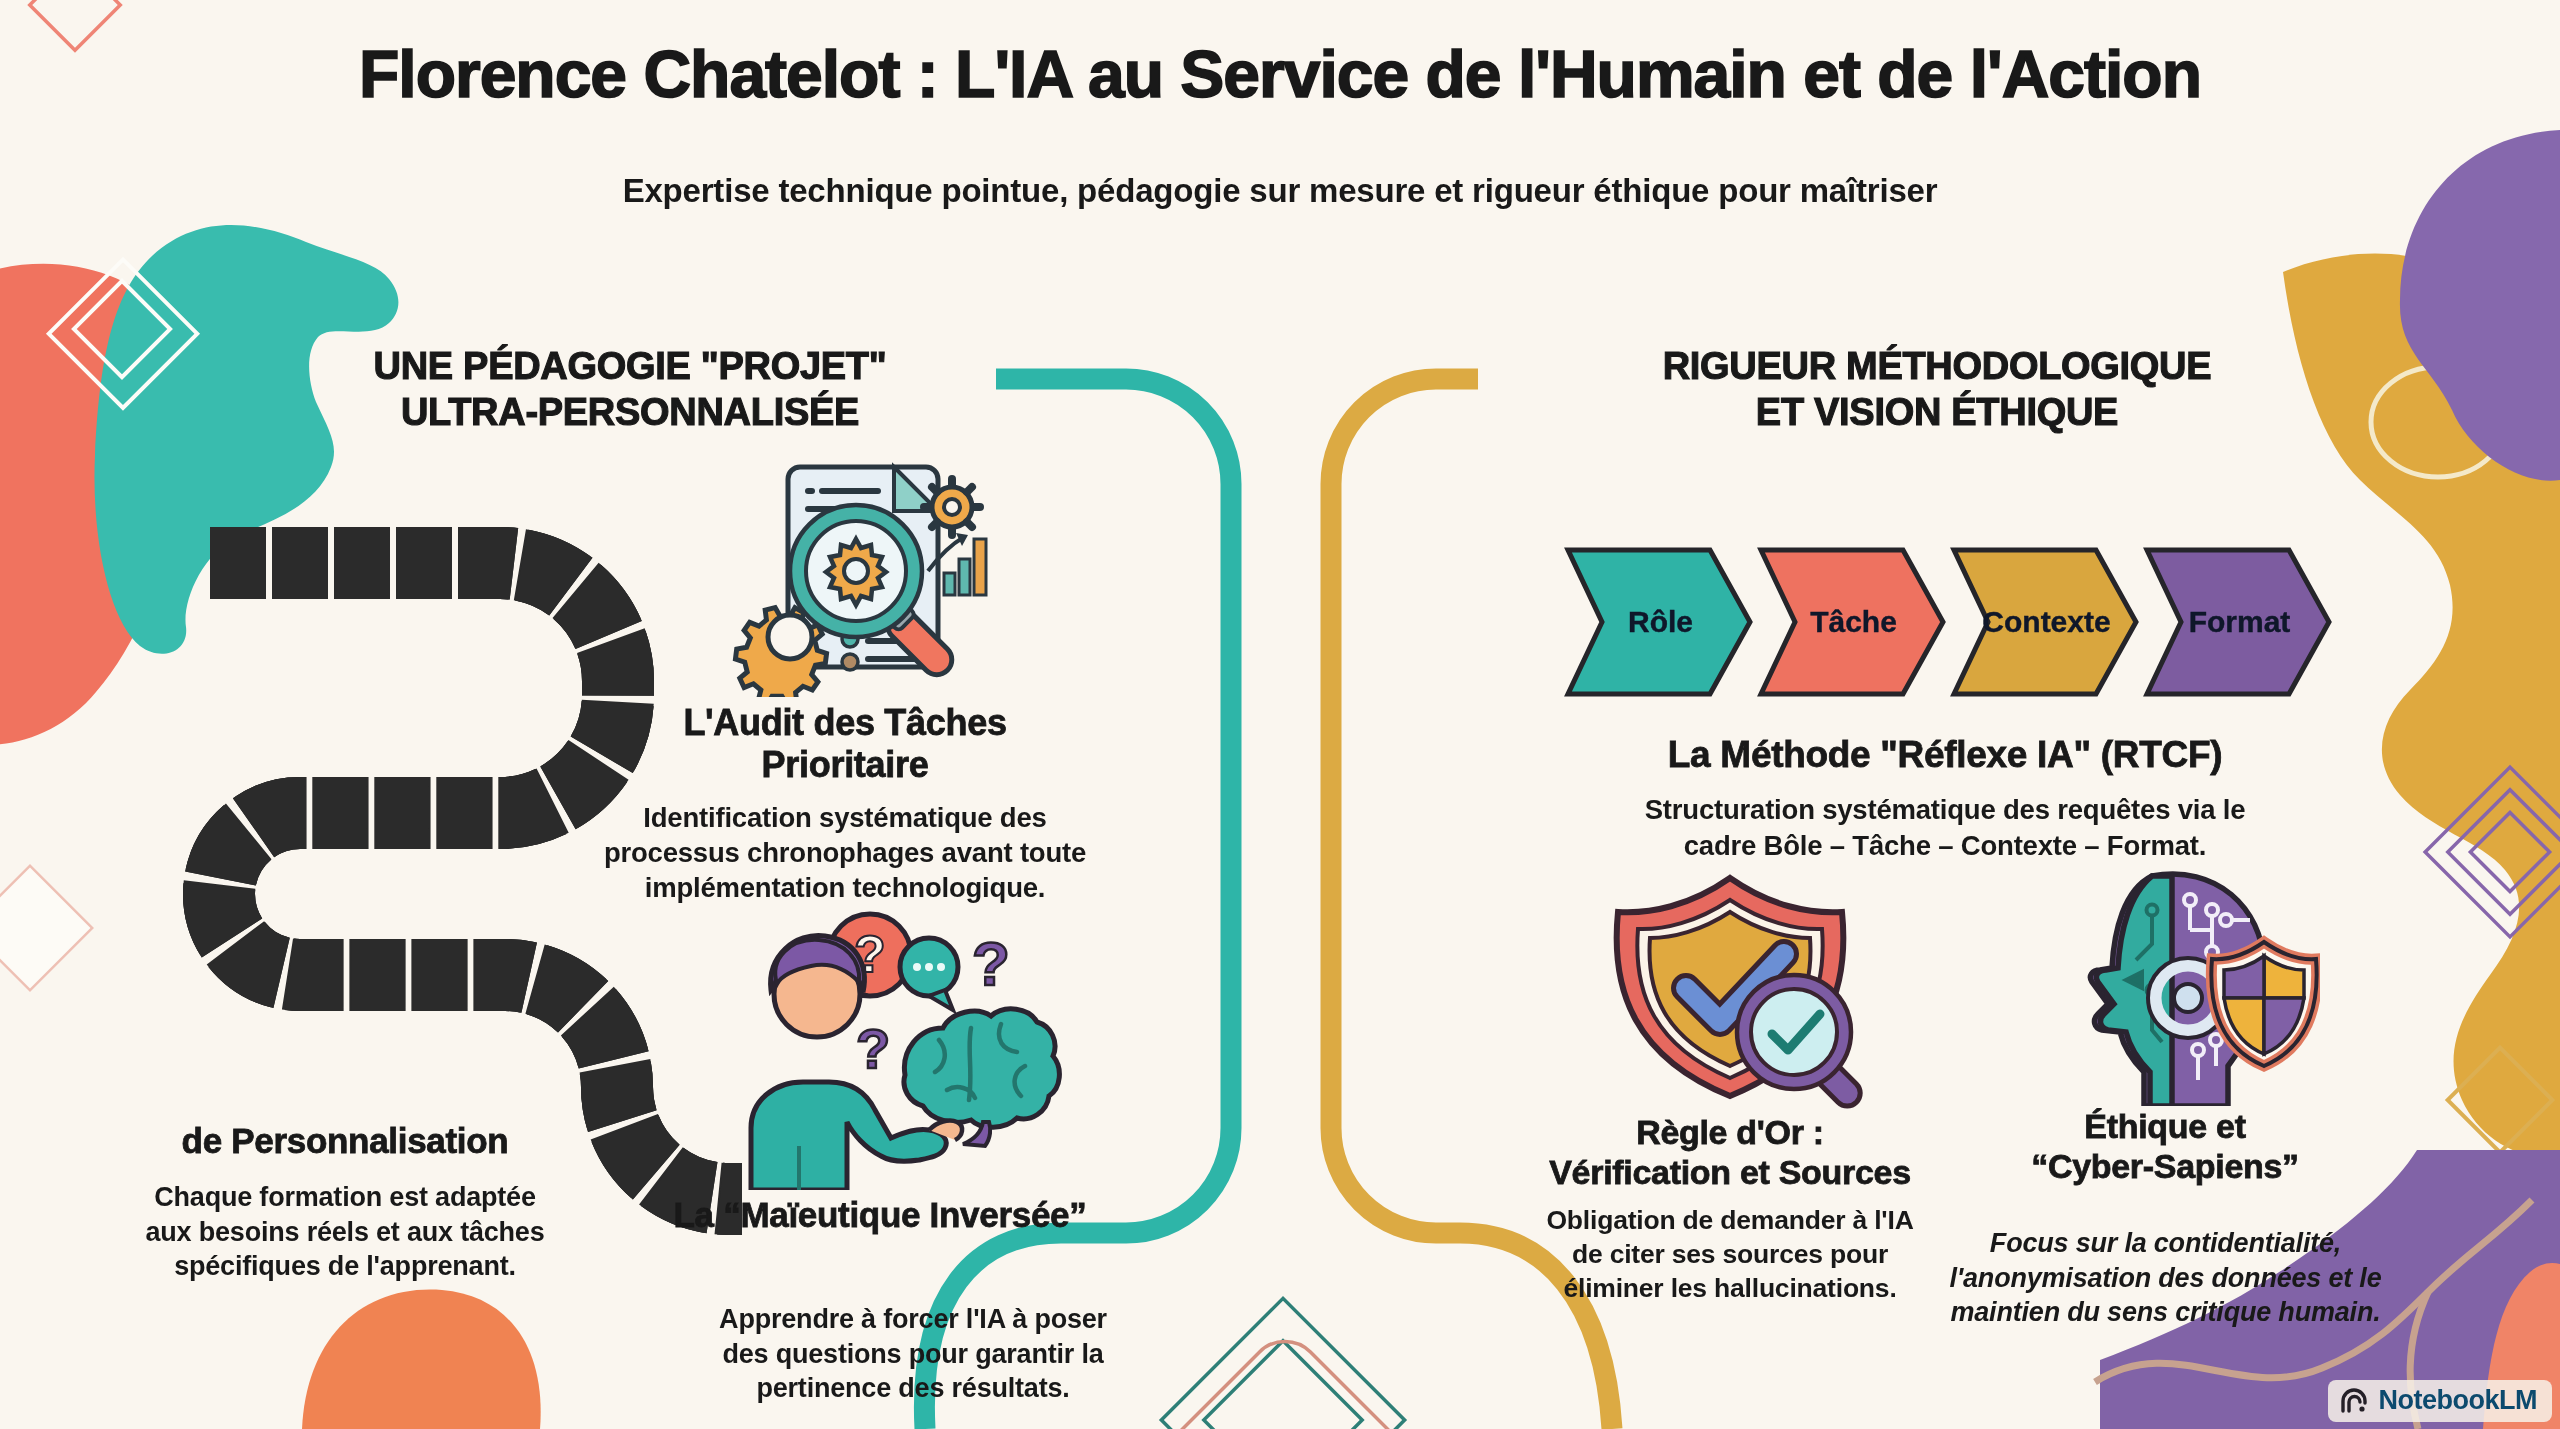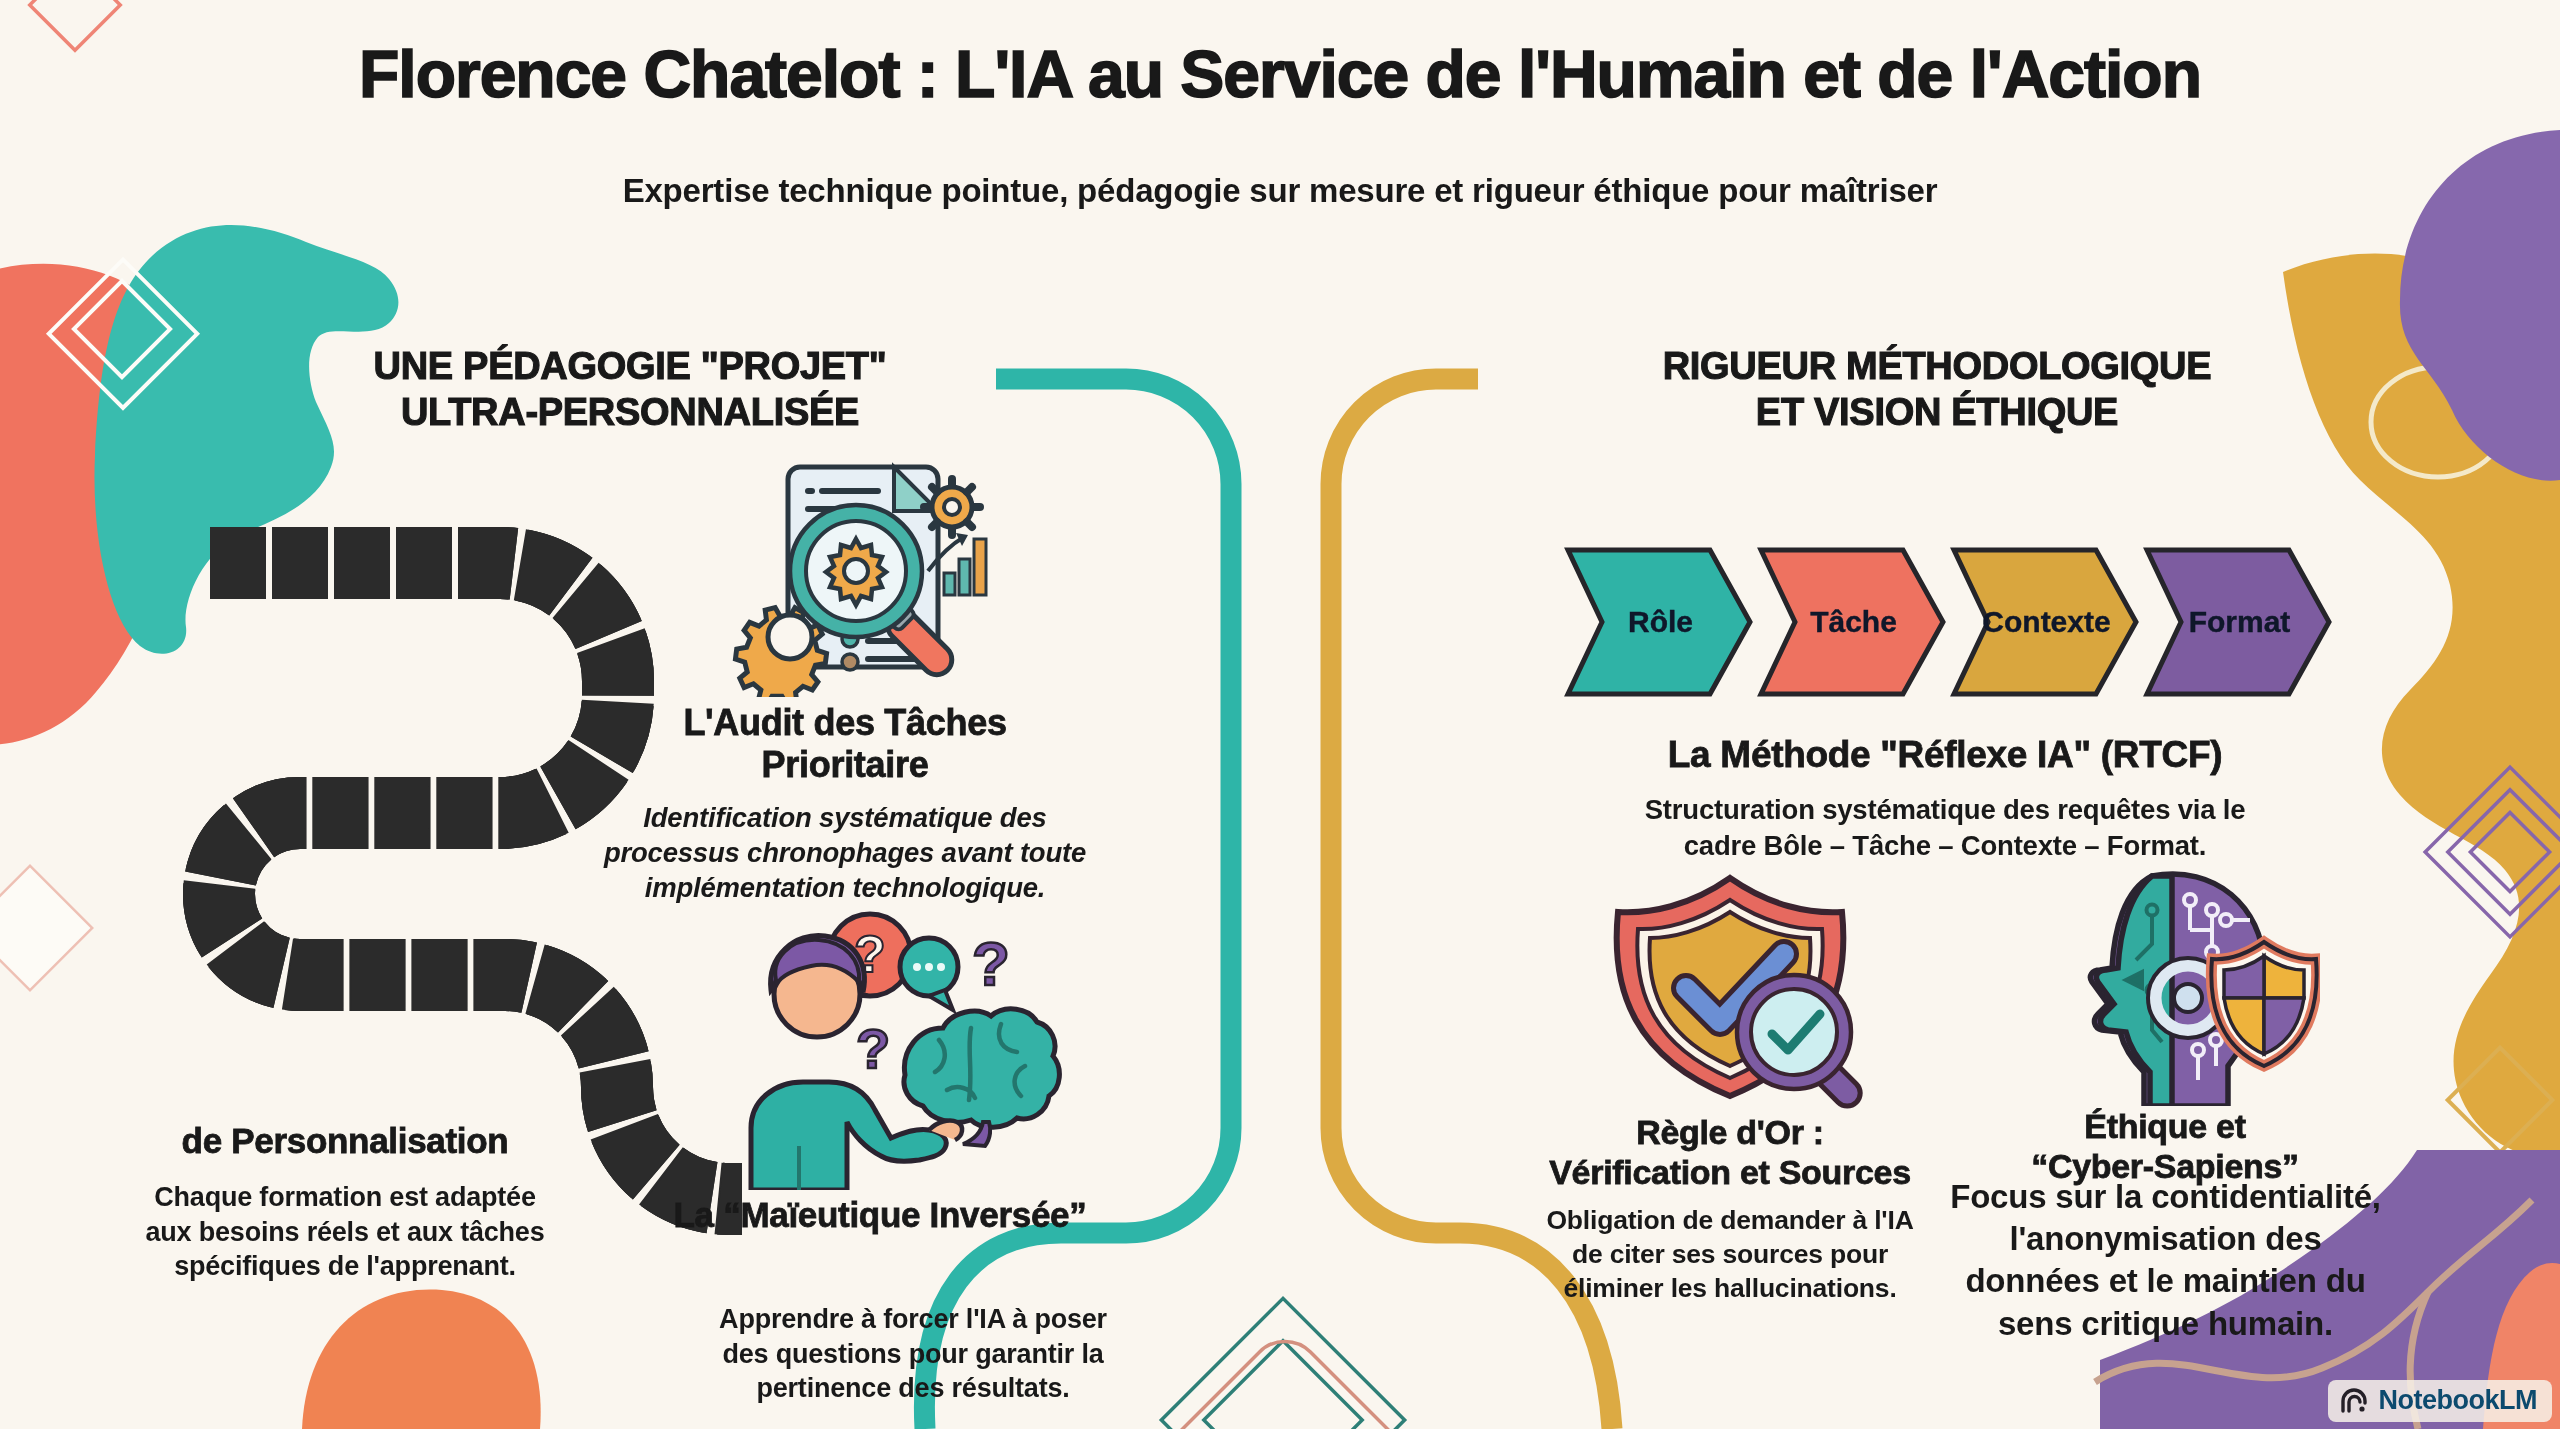--- a/index.html
+++ b/index.html
@@ -154,21 +154,21 @@
         <path d="M 128 84 l 5 9 10 -3 1 10 10 2 -4 9 8 6 -8 6 4 9 -10 2 -1 10 -10 -3 -5 9 -5 -9 -10 3 -1 -10 -10 -2 4 -9 -8 -6 8 -6 -4 -9 10 -2 1 -10 10 3 Z" fill="#efa94a" stroke="#2a3740" stroke-width="4.5"></path>
         <circle cx="128" cy="116" r="12" fill="#eef6f8" stroke="#2a3740" stroke-width="4"></circle>
       </g>
     </g>
   </svg>
 
   <div class="abs ctr card-title tbold" style="left:595px;top:702px;width:500px;">
     <span>L'Audit des Tâches</span><br>
     <span>Prioritaire</span>
   </div>
-  <div class="abs ctr card-body body-txt" style="left:600px;top:800px;width:490px;font-size:27.5px;font-style:italic;">Identification systématique des processus chronophages avant toute implémentation technologique.</div>
+  <div class="abs ctr card-body body-txt" style="left:600px;top:800px;width:490px;font-size:27.5px;">Identification systématique des processus chronophages avant toute implémentation technologique.</div>
 
   <div class="abs ctr card-title tbold" style="left:105px;top:1120px;width:480px;font-size:35px;">de Personnalisation</div>
   <div class="abs ctr card-body body-txt" style="left:130px;top:1180px;width:430px;">Chaque formation est adaptée aux besoins réels et aux tâches spécifiques de l'apprenant.</div>
 
   <svg class="abs" style="left:733px;top:900px;" width="330" height="290" viewBox="0 0 330 290">
 
     <g>
       <circle cx="137" cy="55" r="41" fill="#ee6f5d" stroke="#2a2430" stroke-width="5"></circle>
       <path d="M 110 88 L 98 112 L 130 94 Z" fill="#ee6f5d" stroke="#2a2430" stroke-width="4"></path>
       <text x="137" y="72" font-size="52" font-weight="bold" fill="#fdf6ec" stroke="#2a2430" stroke-width="2" text-anchor="middle" font-family="Liberation Sans, sans-serif">?</text>
@@ -294,21 +294,21 @@
       <path d="M 224 96 C 210 106 196 110 184 110 L 184 138 L 224 138 Z" fill="#8060a6" stroke="#2a2430" stroke-width="3.5"></path>
       <path d="M 184 138 L 224 138 L 224 194 C 200 184 188 164 184 138 Z" fill="#eeb33c" stroke="#2a2430" stroke-width="3.5"></path>
       <path d="M 264 138 L 224 138 L 224 194 C 248 184 260 164 264 138 Z" fill="#8060a6" stroke="#2a2430" stroke-width="3.5"></path>
     </g>
   </svg>
 
   <div class="abs ctr card-title tbold" style="left:1955px;top:1106px;width:420px;font-size:34px;">
     <span>Éthique et</span><br>
     <span>“Cyber-Sapiens”</span>
   </div>
-  <div class="abs ctr card-body body-txt" style="left:1943px;top:1176px;width:445px;font-size:33px;">Focus sur la contidentialité, l'anonymisation des données et le maintien du sens critique humain.</div>
+  <div class="abs ctr card-body body-txt" style="left:1943px;top:1226px;width:445px;font-size:27px;font-style:italic;">Focus sur la contidentialité, l'anonymisation des données et le maintien du sens critique humain.</div>
 
   <div class="abs watermark">
     <svg width="30" height="28" viewBox="0 0 30 28">
       <path d="M 3 24 L 3 14 A 11 11 0 0 1 25 14 L 25 16" fill="none" stroke="#241f27" stroke-width="3.4" stroke-linecap="round"></path>
       <path d="M 9 24 L 9 15 A 5.5 5.5 0 0 1 20 15" fill="none" stroke="#241f27" stroke-width="3.4" stroke-linecap="round"></path>
       <circle cx="22" cy="22" r="2.6" fill="#241f27"></circle>
     </svg>
     <span>NotebookLM</span>
   </div>
 

